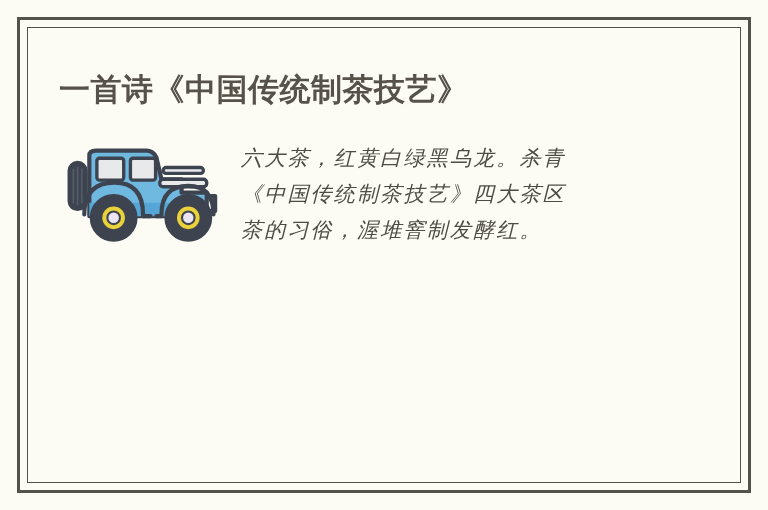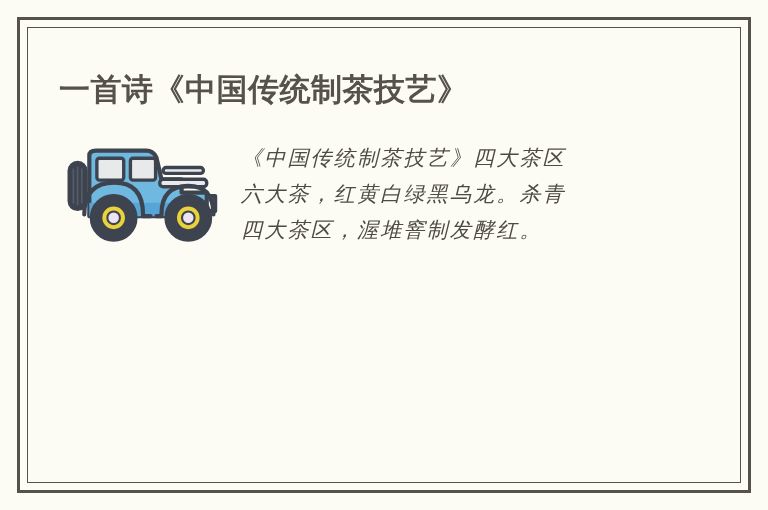--- a/index.html
+++ b/index.html
@@ -146,20 +146,20 @@
             <circle cx="65" cy="88" r="7.5" fill="#ece4f2" stroke="#3d4450" stroke-width="2.5"></circle>
 
             <circle cx="154" cy="88" r="27" fill="#3d4450" stroke="#3d4450" stroke-width="3"></circle>
             <circle cx="154" cy="88" r="15" fill="#ead23a" stroke="#3d4450" stroke-width="3"></circle>
             <circle cx="154" cy="88" r="7.5" fill="#ece4f2" stroke="#3d4450" stroke-width="2.5"></circle>
           </g>
         </svg>
       </div>
 
       <div class="poem">
+        <div class="poem-line">六大茶，红黄白绿黑乌龙。杀青</div>
         <div class="poem-line">《中国传统制茶技艺》四大茶区</div>
-        <div class="poem-line">六大茶，红黄白绿黑乌龙。杀青</div>
-        <div class="poem-line">四大茶区，渥堆窨制发酵红。</div>
+        <div class="poem-line">茶的习俗，渥堆窨制发酵红。</div>
       </div>
 
     </div>
   </div>
 </div>
 
 </body></html>

